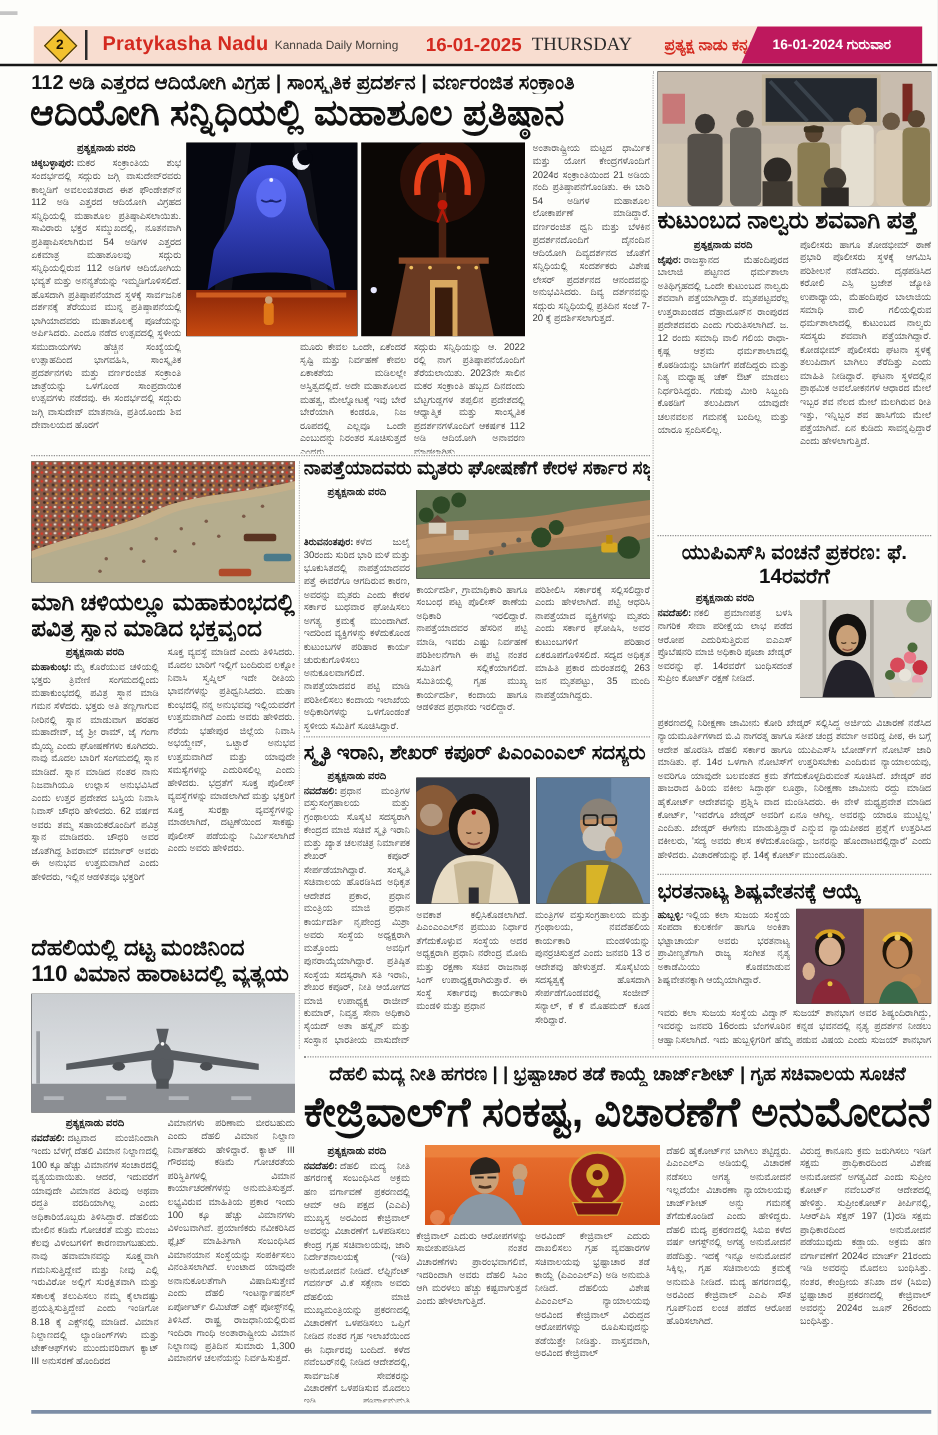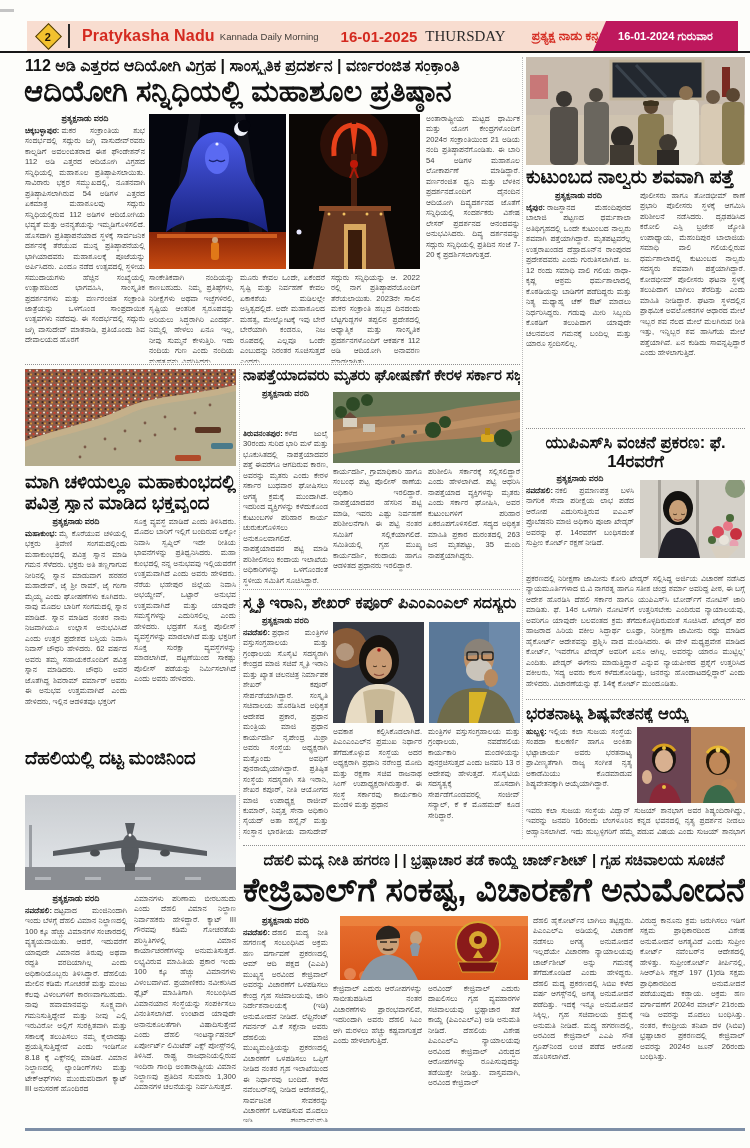--- a/index.html
+++ b/index.html
@@ -111,21 +111,20 @@
       <rect x="55" y="110" width="22" height="45" fill="#d8a860"></rect>
       <rect x="59" y="116" width="14" height="39" fill="#3a1c0c"></rect>
       <circle cx="40" cy="100" r="1.5" fill="#f0c060"></circle>
         <circle cx="55" cy="100" r="1.5" fill="#f0c060"></circle>
       <circle cx="78" cy="100" r="1.5" fill="#f0c060"></circle>
         <circle cx="92" cy="100" r="1.5" fill="#f0c060"></circle>
       <circle cx="10" cy="118" r="2.5" fill="#e8e8ff"></circle>
     </svg>
   </div>
 
-  <div class="abs body-text" style="left:149px;top:273px;width:85px;height:90px;">ಸಾಂಕೇತಿಕವಾಗಿ ನಂದಿಯನ್ನು ಕಾಣಬಹುದು. ನಿಮ್ಮ ಪ್ರತಿಷ್ಠೆಗಳು, ನಿರೀಕ್ಷೆಗಳು ಅಥವಾ ಇಚ್ಛೆಗಳಿರಲಿ, ಸೃಷ್ಟಿಯ ಆಂತರಿಕ ಸ್ವರೂಪವನ್ನು ಅರಿಯಲು ಸಿದ್ಧರಾಗಿರಿ ಎಂದರ್ಥ. ನಿಮ್ಮಲ್ಲಿ ಹೇಳಲು ಏನೂ ಇಲ್ಲ, ನೀವು ಸುಮ್ಮನೆ ಕೇಳುತ್ತಿರಿ. ಇದು ನಂದಿಯ ಗುಣ ಎಂದು ನಂದಿಯ ಮಹತ್ವವನ್ನು ವಿವರಿಸಿದರು.</div>
   <div class="abs body-text" style="left:240px;top:273px;width:85px;height:90px;">ಮೂರು ಕೇವಲ ಒಂದೇ, ಏಕೆಂದರೆ ಸೃಷ್ಟಿ ಮತ್ತು ನಿರ್ವಹಣೆ ಕೇವಲ ಏಕಾಕಶೆಯ ಮಡಿಲಲ್ಲೇ ಅಸ್ತಿತ್ವದಲ್ಲಿದೆ. ಅದೇ ಮಹಾಶೂಲದ ಮಹತ್ವ, ಮೇಲ್ನೋಟಕ್ಕೆ ಇವು ಬೇರೆ ಬೇರೆಯಾಗಿ ಕಂಡರೂ, ನಿಜ ರೂಪದಲ್ಲಿ ಎಲ್ಲವೂ ಒಂದೇ ಎಂಬುದನ್ನು ನಿರಂತರ ಸೂಚಿಸುತ್ತದೆ ಎಂದರು.</div>
   <div class="abs body-text" style="left:331px;top:273px;width:89px;height:90px;">ಸದ್ಗುರು ಸನ್ನಿಧಿಯನ್ನು ಆ. 2022 ರಲ್ಲಿ ನಾಗ ಪ್ರತಿಷ್ಠಾಪನೆಯೊಂದಿಗೆ ತೆರೆಯಲಾಯಿತು. 2023ನೇ ಸಾಲಿನ ಮಕರ ಸಂಕ್ರಾಂತಿ ಹಬ್ಬದ ದಿನದಂದು ಬೆಟ್ಟಗುಡ್ಡಗಳ ತಪ್ಪಲಿನ ಪ್ರದೇಶದಲ್ಲಿ ಆಧ್ಯಾತ್ಮಿಕ ಮತ್ತು ಸಾಂಸ್ಕೃತಿಕ ಪ್ರದರ್ಶನಗಳೊಂದಿಗೆ ಆಕರ್ಷಕ 112 ಅಡಿ ಆದಿಯೋಗಿ ಅನಾವರಣ ಮಾಡಲಾಗಿತ್ತು.</div>
   <div class="abs body-text" style="left:426px;top:114px;width:94px;height:249px;">ಅಂತಾರಾಷ್ಟ್ರೀಯ ಮಟ್ಟದ ಧಾರ್ಮಿಕ ಮತ್ತು ಯೋಗ ಕೇಂದ್ರಗಳೊಂದಿಗೆ 2024ರ ಸಂಕ್ರಾಂತಿಯಿಂದ 21 ಅಡಿಯ ನಂದಿ ಪ್ರತಿಷ್ಠಾಪನೆಗೊಂಡಿತು. ಈ ಬಾರಿ 54 ಅಡಿಗಳ ಮಹಾಶೂಲ ಲೋಕಾರ್ಪಣೆ ಮಾಡಿದ್ದಾರೆ. ವರ್ಣರಂಜಿತ ಧ್ವನಿ ಮತ್ತು ಬೆಳಕಿನ ಪ್ರದರ್ಶನದೊಂದಿಗೆ ದೈನಂದಿನ ಆದಿಯೋಗಿ ದಿವ್ಯದರ್ಶನದ ಜೊತೆಗೆ ಸನ್ನಿಧಿಯಲ್ಲಿ ಸಂದರ್ಶಕರು ವಿಶೇಷ ಲೇಸರ್ ಪ್ರದರ್ಶನದ ಆನಂದವನ್ನು ಅನುಭವಿಸಿದರು. ದಿವ್ಯ ದರ್ಶನವನ್ನು ಸದ್ಗುರು ಸನ್ನಿಧಿಯಲ್ಲಿ ಪ್ರತಿದಿನ ಸಂಜೆ 7-20 ಕ್ಕೆ ಪ್ರದರ್ಶಿಸಲಾಗುತ್ತದೆ.</div>
 
   <div class="abs photo" style="left:526px;top:57px;width:219px;height:108px;">
     <svg viewBox="0 0 219 108" preserveAspectRatio="none">
       <rect width="219" height="108" fill="#c8bcae"></rect>
       <rect y="58" width="219" height="50" fill="#cfc3b0"></rect>
       <rect x="85" y="4" width="92" height="38" fill="#23282f" stroke="#c2b49a" stroke-width="3"></rect>
       <path d="M90 8 L120 40 M110 8 L140 40" stroke="#4a5560" stroke-width="3" opacity="0.6"></path>
@@ -202,20 +201,21 @@
     <div>ಪವಿತ್ರ ಸ್ನಾನ ಮಾಡಿದ ಭಕ್ತವೃಂದ</div>
   </div>
   <div class="abs byline" style="left:25px;top:517px;width:102px;height:11px;">ಪ್ರತ್ಯಕ್ಷನಾಡು ವರದಿ</div>
   <div class="abs body-text" style="left:25px;top:529px;width:102px;height:213px;">
     <span class="dateline">ಮಹಾಕುಂಭ:</span><span>ಮೈ ಕೊರೆಯುವ ಚಳಿಯಲ್ಲಿ ಭಕ್ತರು ತ್ರಿವೇಣಿ ಸಂಗಮದಲ್ಲಿಂದು ಮಹಾಕುಂಭದಲ್ಲಿ ಪವಿತ್ರ ಸ್ನಾನ ಮಾಡಿ ಗಮನ ಸೆಳೆದರು. ಭಕ್ತರು ಅತಿ ತಣ್ಣಗಾಗುವ ನೀರಿನಲ್ಲಿ ಸ್ನಾನ ಮಾಡುವಾಗ ಹರಹರ ಮಹಾದೇವ್, ಜೈ ಶ್ರೀ ರಾಮ್, ಜೈ ಗಂಗಾ ಮೈಯ್ಯ ಎಂದು ಘೋಷಣೆಗಳು ಕೂಗಿದರು. ನಾವು ಮೊದಲ ಬಾರಿಗೆ ಸಂಗಮದಲ್ಲಿ ಸ್ನಾನ ಮಾಡಿದೆ. ಸ್ನಾನ ಮಾಡಿದ ನಂತರ ನಾನು ನಿಜವಾಗಿಯೂ ಉಲ್ಲಾಸ ಅನುಭವಿಸಿದೆ ಎಂದು ಉತ್ತರ ಪ್ರದೇಶದ ಬಸ್ತಿಯ ನಿವಾಸಿ ನಿವಾಸ್ ಚೌಧರಿ ಹೇಳಿದರು. 62 ವರ್ಷದ ಅವರು ತಮ್ಮ ಸಹಾಯಕರೊಂದಿಗೆ ಪವಿತ್ರ ಸ್ನಾನ ಮಾಡಿದರು. ಚೌಧರಿ ಅವರ ಜೊತೆಗಿದ್ದ ಶಿವರಾಮ್ ವರ್ಮಾರ್ ಅವರು ಈ ಅನುಭವ ಉತ್ತಮವಾಗಿದೆ ಎಂದು ಹೇಳಿದರು, ಇಲ್ಲಿನ ಆಡಳಿತವೂ ಭಕ್ತರಿಗೆ</span>
   </div>
   <div class="abs body-text" style="left:134px;top:517px;width:102px;height:225px;">ಸೂಕ್ತ ವ್ಯವಸ್ಥೆ ಮಾಡಿದೆ ಎಂದು ತಿಳಿಸಿದರು. ಮೊದಲ ಬಾರಿಗೆ ಇಲ್ಲಿಗೆ ಬಂದಿರುವ ಲಕ್ನೋ ನಿವಾಸಿ ಸ್ವಪ್ನಿಲ್ ಇದೇ ರೀತಿಯ ಭಾವನೆಗಳನ್ನು ಪ್ರತಿಧ್ವನಿಸಿದರು. ಮಹಾ ಕುಂಭದಲ್ಲಿ ನನ್ನ ಅನುಭವವು ಇಲ್ಲಿಯವರೆಗೆ ಉತ್ತಮವಾಗಿದೆ ಎಂದು ಅವರು ಹೇಳಿದರು. ನೆರೆಯ ಭಹೇಪುರ ಜಿಲ್ಲೆಯ ನಿವಾಸಿ ಅಭಯ್ದೇವ್, ಒಟ್ಟಾರೆ ಅನುಭವ ಉತ್ತಮವಾಗಿದೆ ಮತ್ತು ಯಾವುದೇ ಸಮಸ್ಯೆಗಳನ್ನು ಎದುರಿಸಲಿಲ್ಲ ಎಂದು ಹೇಳಿದರು. ಭದ್ರತೆಗೆ ಸೂಕ್ತ ಪೊಲೀಸ್ ವ್ಯವಸ್ಥೆಗಳನ್ನು ಮಾಡಲಾಗಿದೆ ಮತ್ತು ಭಕ್ತರಿಗೆ ಸೂಕ್ತ ಸುರಕ್ಷಾ ವ್ಯವಸ್ಥೆಗಳನ್ನು ಮಾಡಲಾಗಿದೆ, ದಟ್ಟಣೆಯಿಂದ ಸಾಕಷ್ಟು ಪೊಲೀಸ್ ಪಡೆಯನ್ನು ನಿರ್ಮಿಸಲಾಗಿದೆ ಎಂದು ಅವರು ಹೇಳಿದರು.</div>
 
   <div class="abs headline wrap" style="left:25px;top:748px;width:211px;height:42px;font-size:18px;line-height:1.18;">
     <div>ದೆಹಲಿಯಲ್ಲಿ ದಟ್ಟ ಮಂಜಿನಿಂದ</div>
+    <div>110 ವಿಮಾನ ಹಾರಾಟದಲ್ಲಿ ವ್ಯತ್ಯಯ</div>
   </div>
   <div class="abs photo" style="left:25px;top:795px;width:211px;height:95px;">
     <svg viewBox="0 0 211 95" preserveAspectRatio="none">
       <defs>
         <linearGradient id="fog" x1="0" y1="0" x2="0" y2="1">
           <stop offset="0" stop-color="#c2c6ca"></stop>
             <stop offset="1" stop-color="#e2e6ea"></stop>
         </linearGradient>
       </defs>
       <rect width="211" height="95" fill="url(#fog)"></rect>

